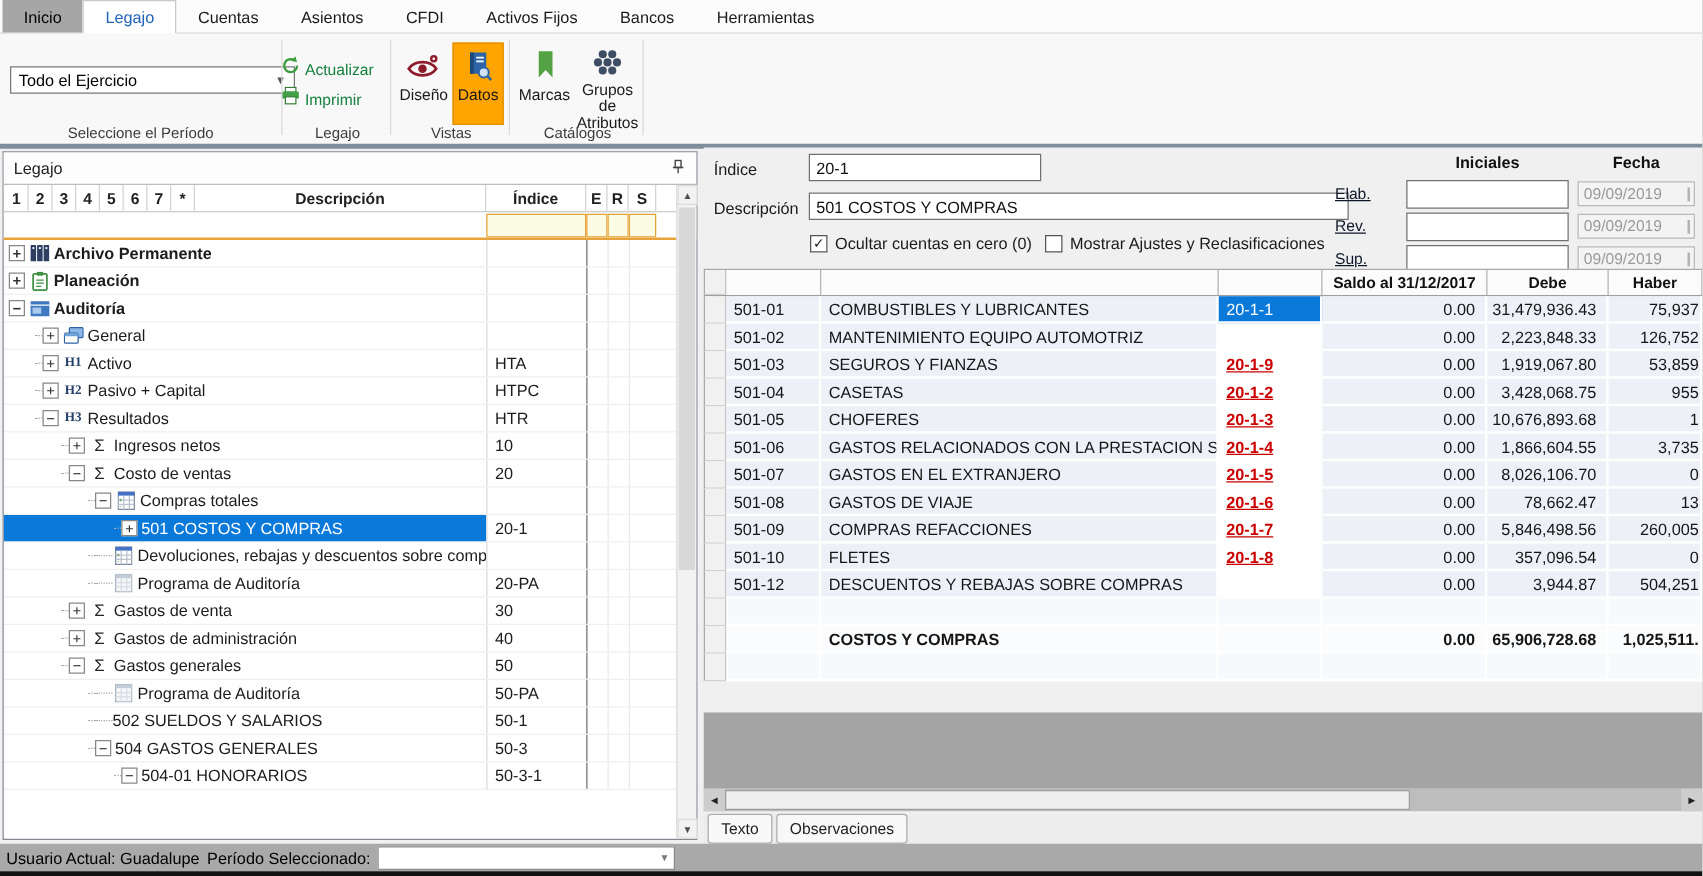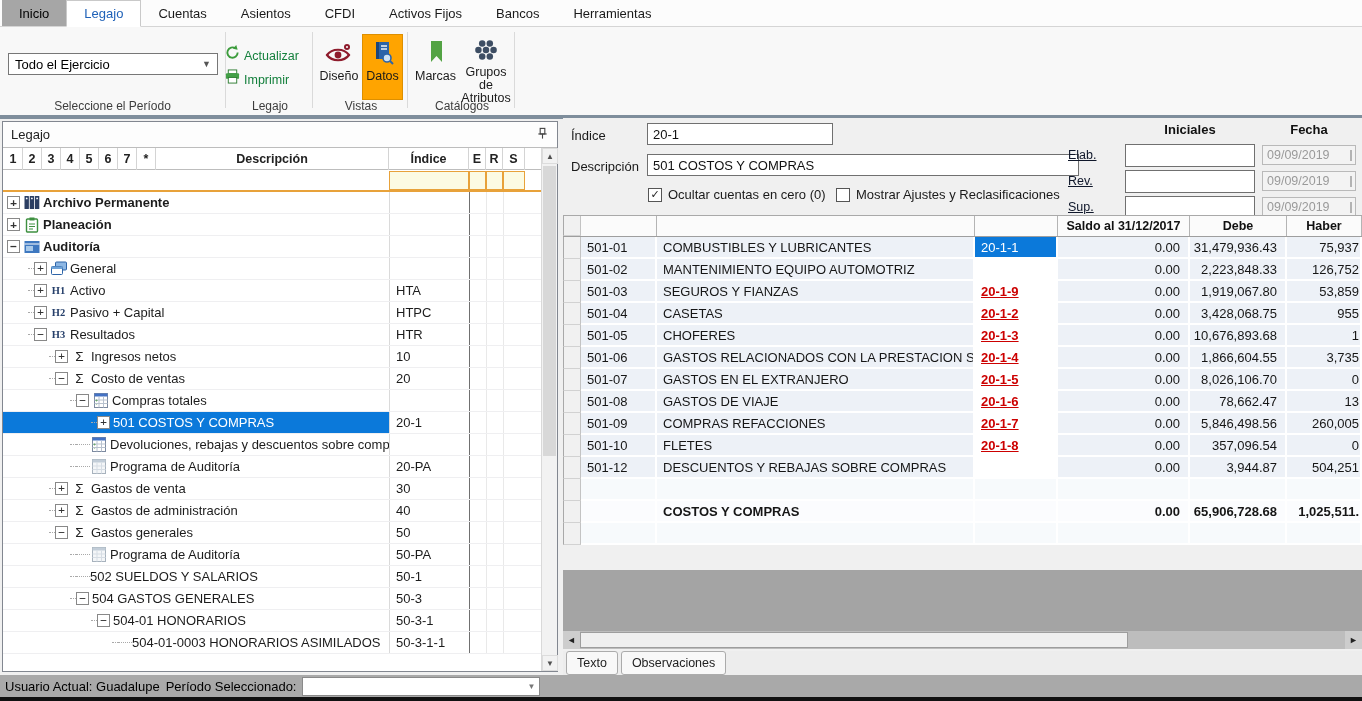--- a/index.html
+++ b/index.html
@@ -11,21 +11,21 @@
   #tabstrip { position:absolute; left:0; top:0; width:100%; height:27px; background:#fcfcfc; border-bottom:1px solid #d5d5d5; display:flex; align-items:stretch; }
   .tab { display:flex; align-items:center; padding:0 17px; font-size:13px; color:#1a1a1a; cursor:default; }
   .tab.backstage { background:#a6a6a6; color:#000; margin-left:2px; }
   .tab.active { background:#fff; border:1px solid #c9c9c9; border-bottom:1px solid #fff; color:#2062b8; margin-bottom:-1px; }
 
   
   #ribbon { position:absolute; left:0; top:27px; width:100%; height:88px; background:#f8f8f8; }
   #ribbon-band { position:absolute; left:0; top:115px; width:100%; height:4px; background:#7f8e9c; }
   .rsep { position:absolute; top:5px; height:76px; width:1px; background:#dadada; }
   .rgroup-label { position:absolute; bottom:2px; font-size:12px; color:#3d3d3d; text-align:center; }
-  #period-combo { position:absolute; left:8px; top:26px; width:210px; height:22px; background:#fff; border:1px solid #777; display:flex; align-items:center; font-size:13px; padding:0 6px; }
+  #period-combo { position:absolute; left:8px; top:26px; width:228px; height:22px; background:#fff; border:1px solid #777; display:flex; align-items:center; font-size:13px; padding:0 6px; }
   #period-combo .arrow { margin-left:auto; color:#555; font-size:9px; }
   .small-btn { position:absolute; left:225px; display:flex; align-items:flex-end; gap:4px; font-size:12.5px; color:#15803d; height:20px; cursor:default; }
   .big-btn { position:absolute; top:7px; width:44px; height:66px; display:flex; flex-direction:column; align-items:center; font-size:12.5px; color:#1a1a1a; padding-top:3px; border:1px solid transparent; }
   .big-btn .bicon { height:30px; display:flex; align-items:center; justify-content:center; }
   .big-btn .blabel { text-align:center; line-height:13px; margin-top:2px; }
   .big-btn.selected { background:#ffa400; border:1px solid #dd8f00; }
 
   
   #tree-panel { position:absolute; left:2px; top:121px; width:556px; height:551px; background:#fff; border:1px solid #828790; }
   #tree-caption { position:absolute; left:0; top:0; right:0; height:26px; border-bottom:1px solid #bdbdbd; display:flex; align-items:center; padding:0 8px; font-size:13px; color:#222; background:#fdfdfd; }
@@ -562,31 +562,20 @@
           <div class="c-desc" style="padding-left: 88px;">
             <span class="dots"></span>
             <span class="expander">−</span>
             <span style="overflow: hidden; text-overflow: clip;">504-01 HONORARIOS</span>
           </div>
           <div class="c-ind">50-3-1</div>
           <div class="c-e"></div>
           <div class="c-r"></div>
           <div class="c-s"></div>
         </div>
-        <div class="trow">
-          <div class="c-desc" style="padding-left: 109px;">
-            <span class="dots"></span>
-            <span class="dotline"></span>
-            <span style="overflow: hidden; text-overflow: clip;">504-01-0003 HONORARIOS ASIMILADOS</span>
-          </div>
-          <div class="c-ind">50-3-1-1</div>
-          <div class="c-e"></div>
-          <div class="c-r"></div>
-          <div class="c-s"></div>
-        </div>
       </div>
     <div id="tree-vscroll">
       <div class="scroll-btn" style="top:0;">▲</div>
       <div id="tree-thumb"></div>
       <div class="scroll-btn" style="bottom:0;">▼</div>
     </div>
   </div>
 
   <div id="detail">
     <div class="form-label" style="left:8px;top:10px;">Índice</div>

